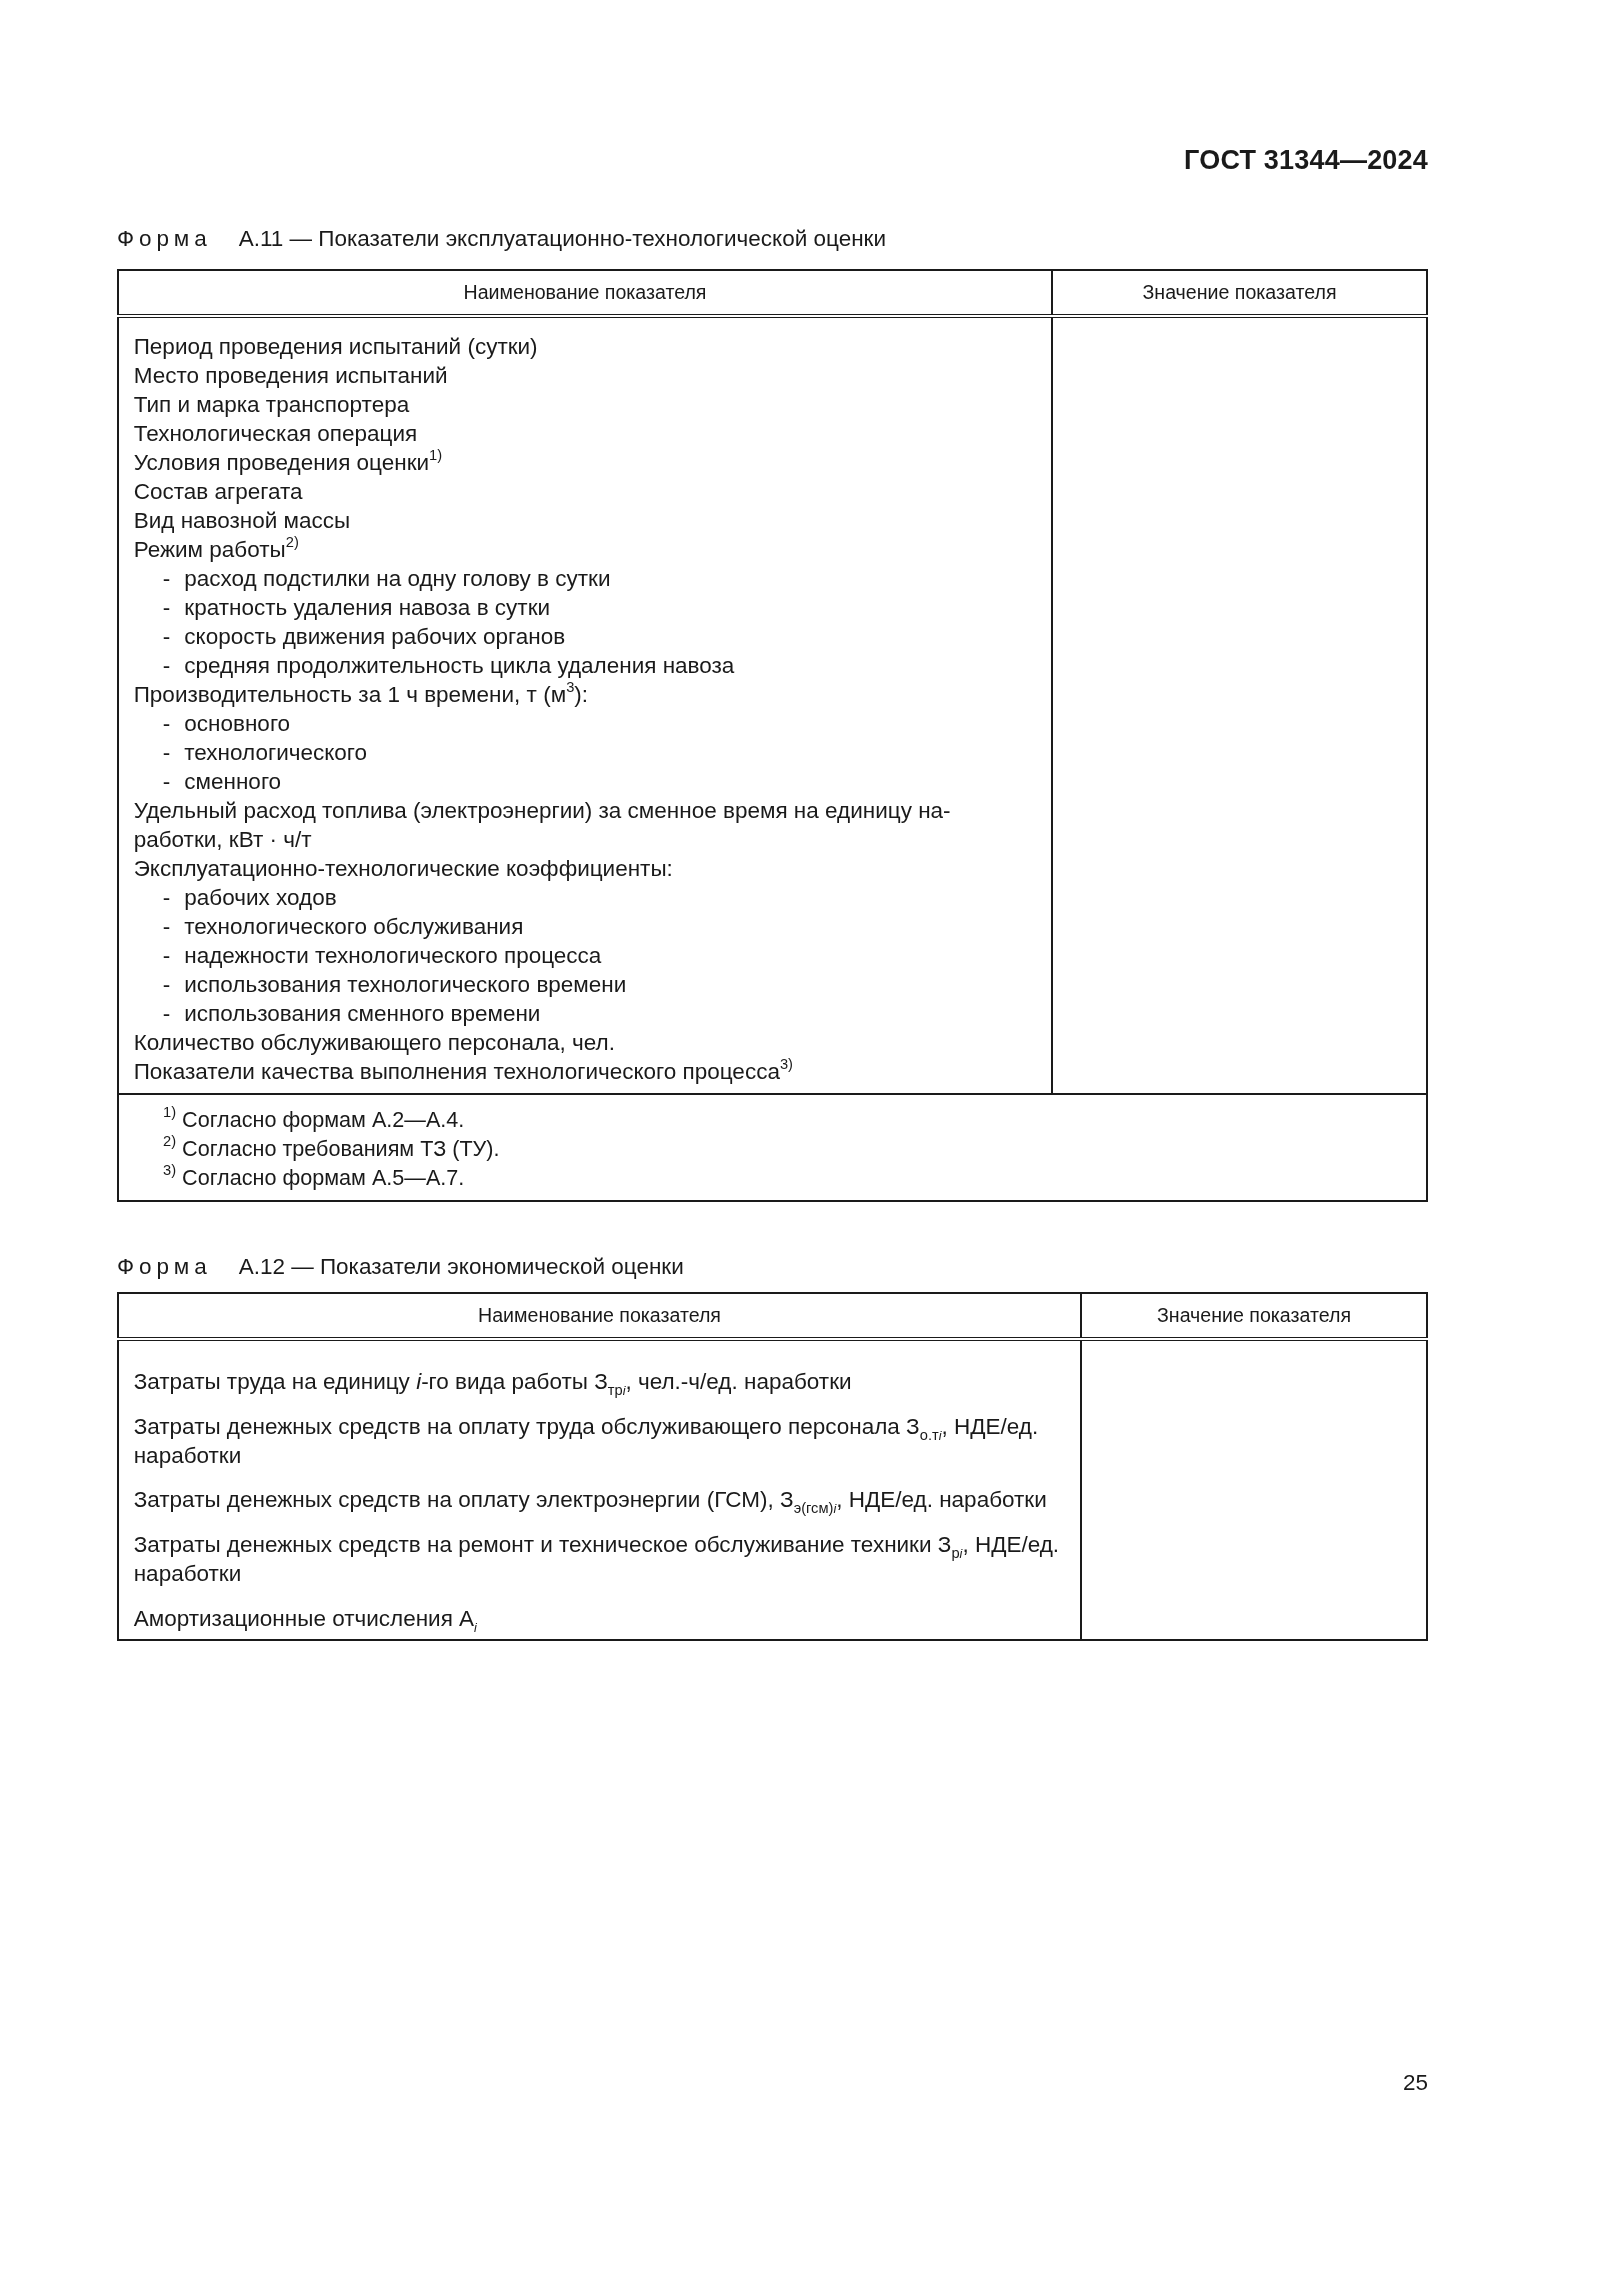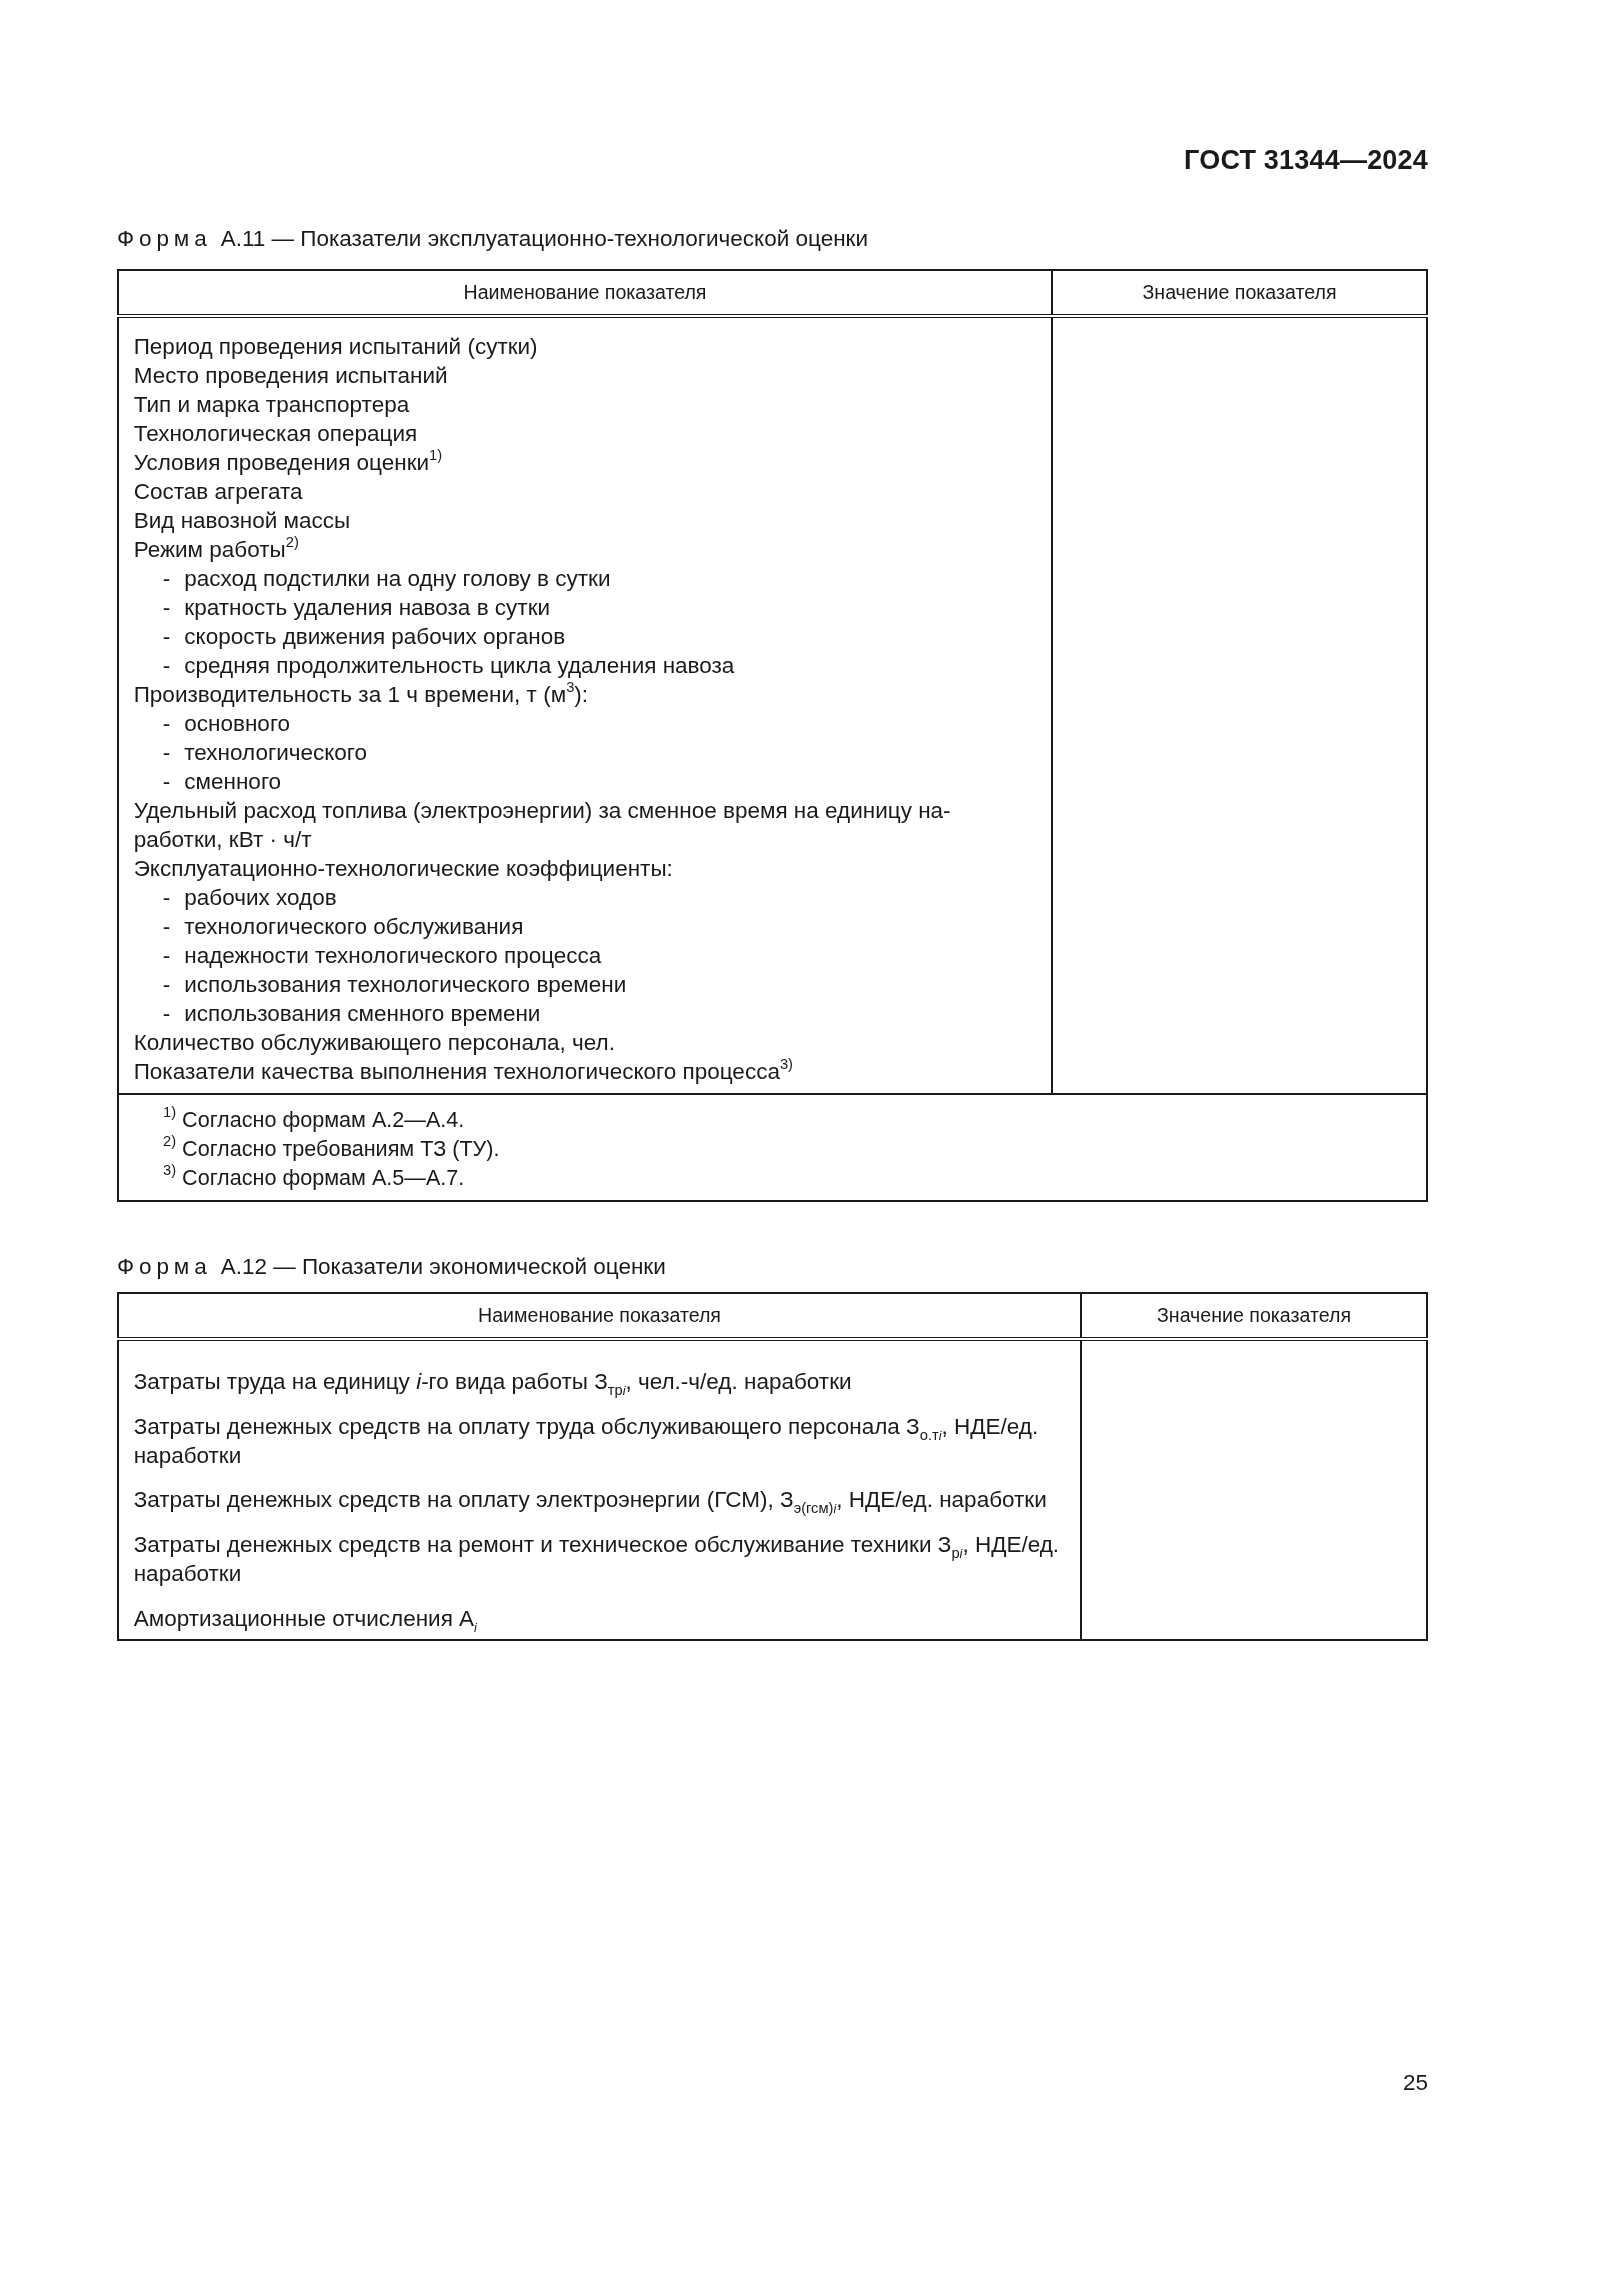--- a/index.html
+++ b/index.html
@@ -9,21 +9,21 @@
     color: #1a1a1a;
   }
   .doc-header {
     position: absolute; top: 145px; right: 193px;
     font-size: 27px; font-weight: bold; letter-spacing: 0.2px;
   }
   .form-title {
     position: absolute; left: 117px;
     font-size: 22.5px; white-space: nowrap;
   }
-  .form-title .spaced { letter-spacing: 4.9px; margin-right: 9px; }
+  .form-title .spaced { letter-spacing: 4.9px; margin-right: 27px; }
   .form-a11-title { top: 226px; }
   .form-a12-title { top: 1254px; }
 
   table.form-table {
     position: absolute; left: 117px; width: 1311px;
     border-collapse: collapse; table-layout: fixed;
     border: 2.9px solid #1a1a1a;
   }
   .table-a11 { top: 269px; }
   .table-a12 { top: 1292px; }

